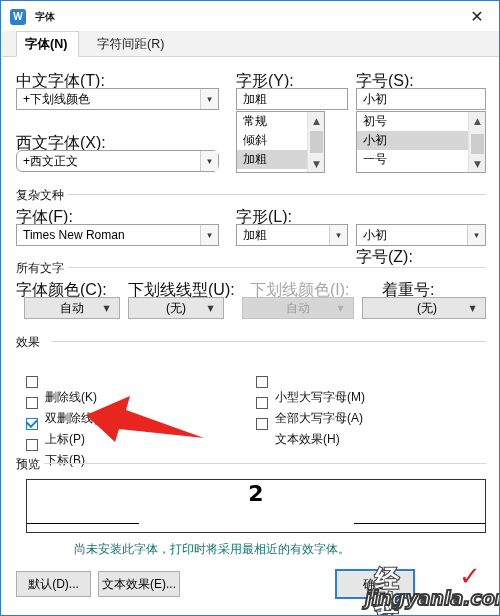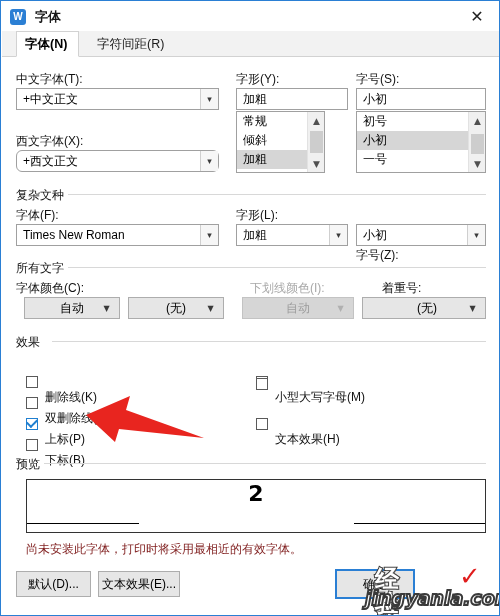--- a/index.html
+++ b/index.html
@@ -23,21 +23,21 @@
     background:#ffffff;
     display:flex;align-items:center;
   }
   .app-icon{
     width:16px;height:16px;margin-left:8px;
     background:#2b7fd4;border-radius:3px;
     display:flex;align-items:center;justify-content:center;
     color:#fff;font-size:10px;font-weight:bold;line-height:1;
     font-family:"Liberation Sans",sans-serif;
   }
-  .title-text{margin-left:9px;font-size:13px;font-weight:bold;color:#1a1a1a;}
+  .title-text{margin-left:9px;font-size:10px;font-weight:bold;color:#1a1a1a;}
   .close-btn{
     position:absolute;right:0;top:0;width:46px;height:29px;
     display:flex;align-items:center;justify-content:center;
     font-size:16px;color:#222;font-family:"DejaVu Sans",sans-serif;
   }
   
   .tabstrip{
     position:absolute;left:1px;top:30px;width:498px;height:26px;
     background:#f2f2f2;
   }
@@ -52,21 +52,21 @@
   .tab.active{
     background:#ffffff;border:1px solid #d2d2d2;border-bottom:1px solid #ffffff;
     font-weight:bold;color:#000;z-index:2;
   }
   .tab.inactive{background:transparent;color:#1a1a1a;}
   
   .panel{
     position:absolute;left:1px;top:56px;width:498px;height:502px;
     background:#ffffff;
   }
-  .lbl{position:absolute;font-size:12px;color:#111;white-space:nowrap;}
+  .lbl{position:absolute;font-size:16px;color:#111;white-space:nowrap;}
   .lbl.dim{color:#a8a8a8;}
   
   .combo{
     position:absolute;box-sizing:border-box;height:22px;
     border:1px solid #a0a0a0;background:#fff;
     display:flex;align-items:center;
   }
   .combo .val{flex:1;padding-left:6px;font-size:12px;color:#000;white-space:nowrap;overflow:hidden;}
   .combo .chev{
     width:17px;height:20px;display:flex;align-items:center;justify-content:center;
@@ -124,21 +124,21 @@
   
   .preview-box{
     position:absolute;box-sizing:border-box;border:1px solid #333;background:#fff;
   }
   .pv-num{
     position:absolute;width:100%;text-align:center;top:3px;
     font-size:22px;font-weight:bold;color:#000;
     font-family:"DejaVu Sans",sans-serif;line-height:1;
   }
   .pv-rule{position:absolute;height:1px;background:#000;}
-  .note{position:absolute;font-size:12px;color:#7f1d1d;}
+  .note{position:absolute;font-size:12px;color:#0f766e;margin-left:48px;}
   
   .footer{
     position:absolute;left:1px;bottom:1px;width:422px;height:57px;background:#fff;
   }
   .btn{
     position:absolute;box-sizing:border-box;height:26px;
     background:#e6e6e6;border:1px solid #adadad;
     display:flex;align-items:center;justify-content:center;
     font-size:12px;color:#000;white-space:nowrap;
   }
@@ -178,21 +178,21 @@
     <div class="tab inactive" style="left:84px;">字符间距(R)</div>
   </div>
 
   <div class="panel">
 
     <div class="lbl" style="left:14px;top:14px;">中文字体(T):</div>
     <div class="lbl" style="left:234px;top:14px;">字形(Y):</div>
     <div class="lbl" style="left:354px;top:14px;">字号(S):</div>
 
     <div class="combo boxed" style="left:14px;top:31px;width:203px;">
-      <span class="val">+中文正文</span>
+      <span class="val">+下划线颜色</span>
       <span class="chev">▾</span>
     </div>
 
     <div class="combo" style="left:234px;top:31px;width:112px;">
       <span class="val">加粗</span>
     </div>
     <div class="listbox" style="left:234px;top:54px;width:89px;height:62px;">
       <div class="items">
         <div class="lrow">常规</div>
         <div class="lrow">倾斜</div>
@@ -244,20 +244,21 @@
     </div>
     <div class="combo boxed" style="left:354px;top:167px;width:130px;">
       <span class="val">小初</span>
       <span class="chev">▾</span>
     </div>
 
     <div class="grp-title" style="left:14px;top:203px;">所有文字</div>
     <div class="grp-line" style="left:62px;top:210px;width:422px;"></div>
 
     <div class="lbl" style="left:14px;top:223px;">字体颜色(C):</div>
+    <div class="lbl" style="left:126px;top:223px;">下划线线型(U):</div>
     <div class="lbl dim" style="left:248px;top:223px;">下划线颜色(I):</div>
     <div class="lbl" style="left:380px;top:223px;">着重号:</div>
 
     <div class="combo btnstyle" style="left:22px;top:240px;width:96px;">
       <span class="val">自动</span>
       <span class="chev">▼</span>
     </div>
     <div class="combo btnstyle" style="left:126px;top:240px;width:96px;">
       <span class="val">(无)</span>
       <span class="chev">▼</span>
@@ -292,20 +293,21 @@
       <span class="box"></span>
       <span class="ctext">下标(B)</span>
     </div>
 
     <div class="cb" style="left:254px;top:300px;">
       <span class="box"></span>
       <span class="ctext">小型大写字母(M)</span>
     </div>
     <div class="cb" style="left:254px;top:321px;">
       <span class="box"></span>
+      <span class="ctext">全部大写字母(A)</span>
     </div>
     <div class="cb" style="left:254px;top:342px;">
       <span class="box"></span>
       <span class="ctext">文本效果(H)</span>
     </div>
 
     <svg class="redarrow" style="left:80px;top:336px;" width="125" height="56" viewBox="0 0 125 56">
       <path d="M4 22 L48 3 L44 17 L122 45 L37 36 L33 49 Z" fill="#e8251f"></path>
     </svg>
 

